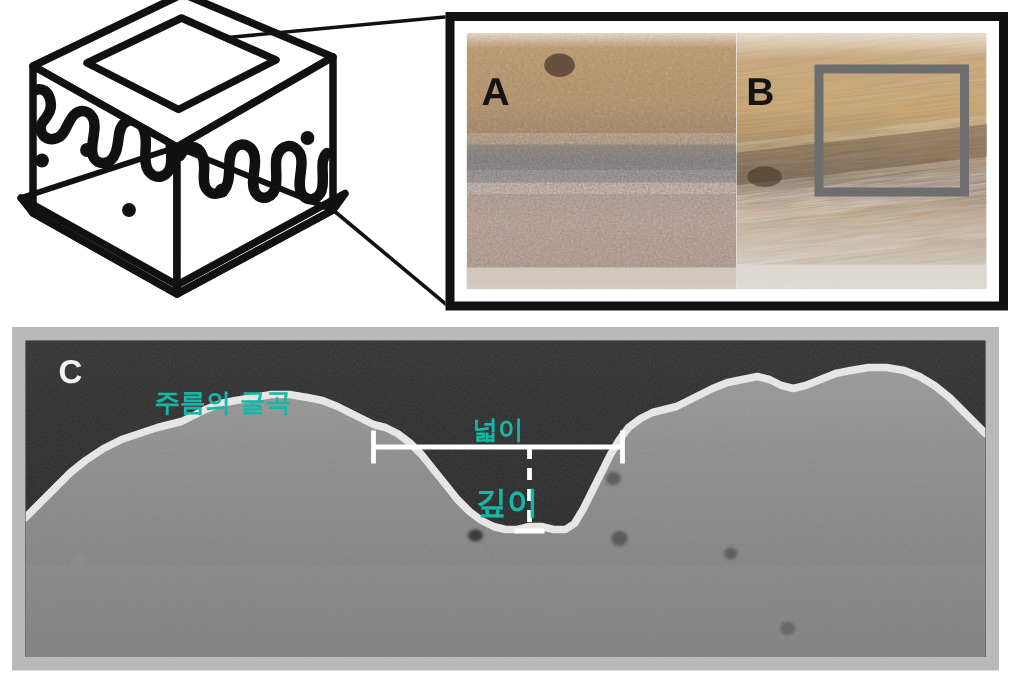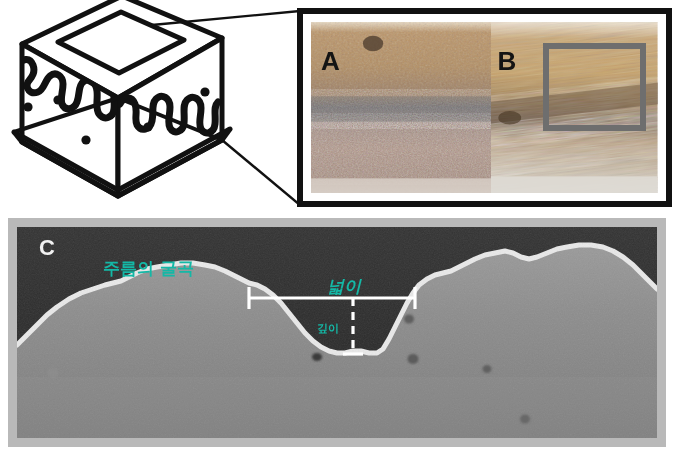--- a/index.html
+++ b/index.html
@@ -26,22 +26,22 @@
 
   
   .sem-frame{position:absolute;left:8px;top:218px;width:658px;height:229px;
              background:#b9b9b9;box-sizing:border-box;padding:9px;}
   .sem-inner{position:relative;width:100%;height:100%;overflow:hidden;background:#2e2e2e;}
   .sem-letter{position:absolute;left:22px;top:10px;color:#f2f2f2;font-weight:bold;
               font-size:22px;z-index:9;line-height:1;}
   .sem-label{position:absolute;color:#14b8a6;z-index:9;white-space:nowrap;
              font-family:"DejaVu Sans","Liberation Sans",sans-serif;font-weight:600;}
   .label-curv{left:86px;top:30px;font-size:17px;}
-  .label-width{left:310px;top:48px;font-size:17px;font-style:italic;}
-  .label-depth{left:300px;top:94px;font-size:11px;}
+  .label-width{left:298px;top:48px;font-size:17px;}
+  .label-depth{left:300px;top:94px;font-size:21px;}
   svg.overlay{position:absolute;left:0;top:0;z-index:8;}
 </style>
 </head>
 <body>
 
 <div class="figure">
 
   <div class="cube-wrap">
     <svg width="300" height="215" viewBox="0 0 300 215">
       <defs>

